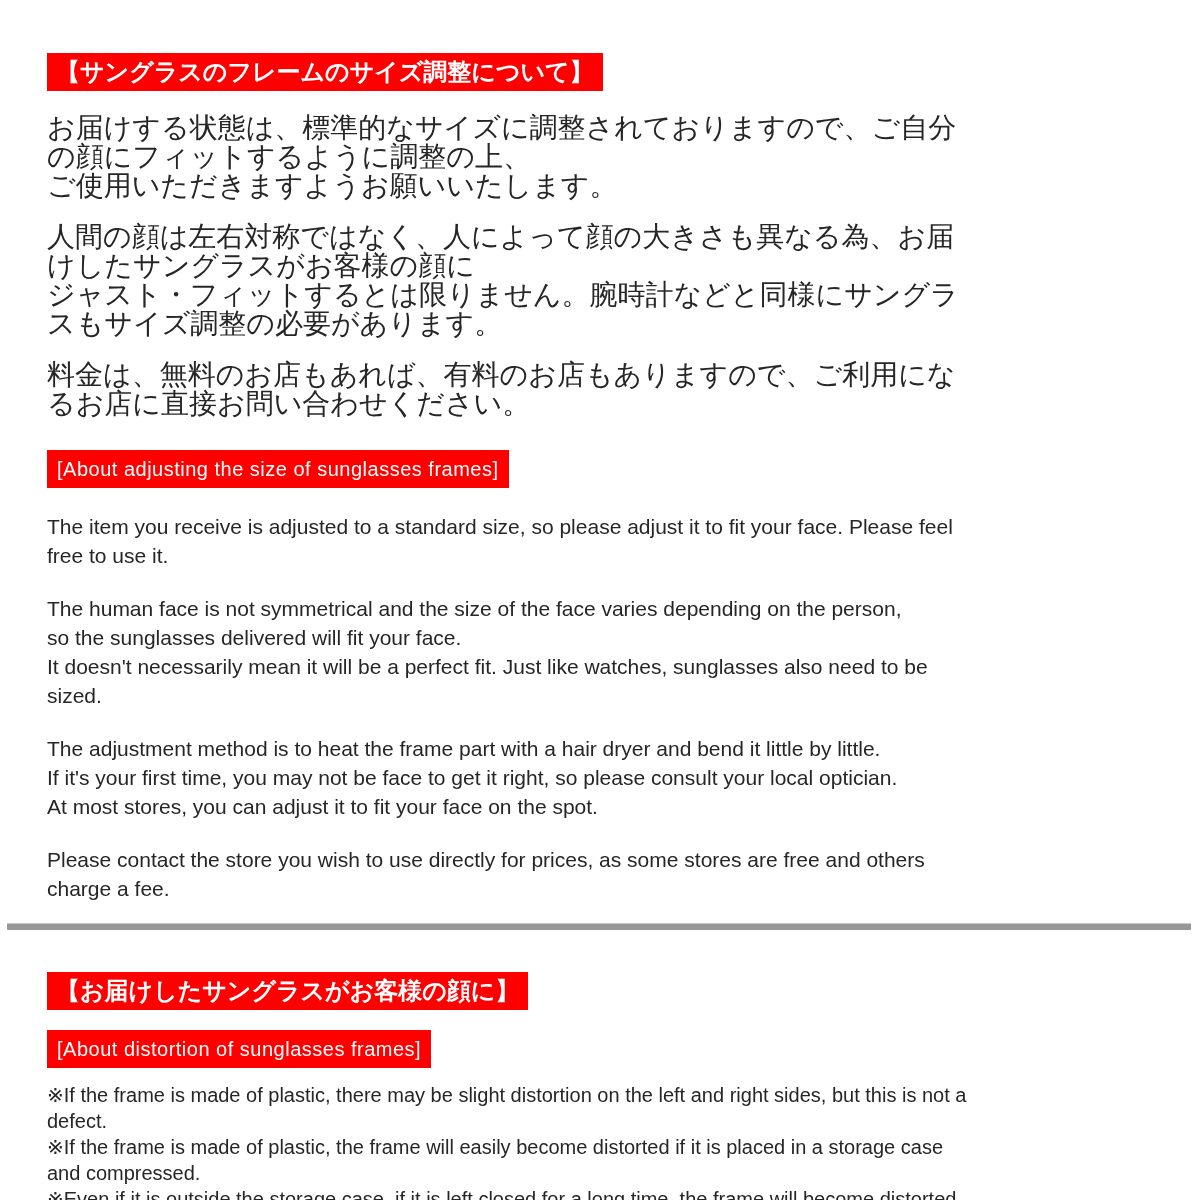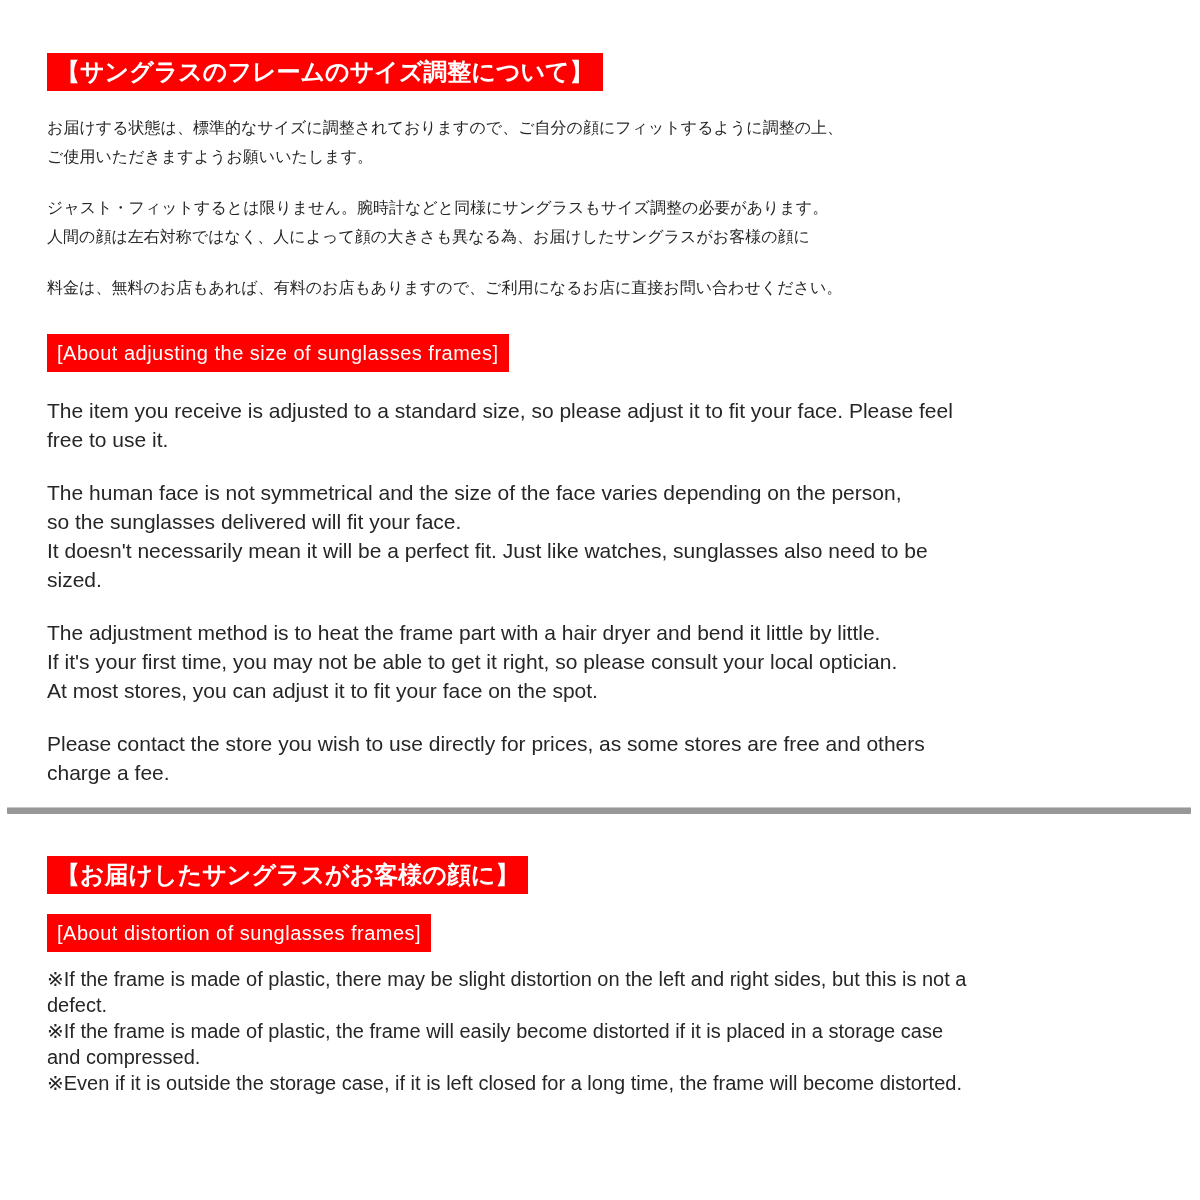--- a/index.html
+++ b/index.html
@@ -31,21 +31,21 @@
     font-weight: normal;
     line-height: 34px;
     padding: 2px 10px;
     letter-spacing: 0.5px;
   }
   #banner-size-en { margin-top: 32px; }
   #banner-dist-ja { margin-top: 42px; }
   #banner-dist-en { margin-top: 20px; }
 
   .para { margin-top: 22px; }
-  .para.ja .line { font-size: 16px; line-height: 29px; letter-spacing: 0; }
+  .para.ja .line { font-size: 28px; line-height: 29px; letter-spacing: 0; }
   .para.en .line { font-size: 21px; line-height: 29px; }
   .para.en { margin-top: 24px; }
 
   .notes { margin-top: 16px; }
   .notes.ja .line { font-size: 20px; line-height: 28px; }
   .notes.en .line { font-size: 20px; line-height: 26px; }
   .notes.en { margin-top: 14px; }
 
   .divider {
     margin: 20px 0 0 7px;
@@ -63,42 +63,42 @@
   <div class="content">
 
     <div>
       <div class="banner ja" id="banner-size-ja">【サングラスのフレームのサイズ調整について】</div>
 
       <div class="para ja">
         <div class="line">お届けする状態は、標準的なサイズに調整されておりますので、ご自分の顔にフィットするように調整の上、</div>
         <div class="line">ご使用いただきますようお願いいたします。</div>
       </div>
       <div class="para ja">
+        <div class="line">人間の顔は左右対称ではなく、人によって顔の大きさも異なる為、お届けしたサングラスがお客様の顔に</div>
         <div class="line">ジャスト・フィットするとは限りません。腕時計などと同様にサングラスもサイズ調整の必要があります。</div>
-        <div class="line">人間の顔は左右対称ではなく、人によって顔の大きさも異なる為、お届けしたサングラスがお客様の顔に</div>
       </div>
       <div class="para ja">
         <div class="line">料金は、無料のお店もあれば、有料のお店もありますので、ご利用になるお店に直接お問い合わせください。</div>
       </div>
     </div>
 
     <div>
       <div class="banner en" id="banner-size-en">[About adjusting the size of sunglasses frames]</div>
 
       <div class="para en">
         <div class="line">The item you receive is adjusted to a standard size, so please adjust it to fit your face. Please feel free to use it.</div>
       </div>
       <div class="para en">
         <div class="line">The human face is not symmetrical and the size of the face varies depending on the person,</div>
         <div class="line">so the sunglasses delivered will fit your face.</div>
         <div class="line">It doesn't necessarily mean it will be a perfect fit. Just like watches, sunglasses also need to be sized.</div>
       </div>
       <div class="para en">
         <div class="line">The adjustment method is to heat the frame part with a hair dryer and bend it little by little.</div>
-        <div class="line">If it's your first time, you may not be able to get it right, so please consult your local optician.</div>
+        <div class="line">If it's your first time, you may not be face to get it right, so please consult your local optician.</div>
         <div class="line">At most stores, you can adjust it to fit your face on the spot.</div>
       </div>
       <div class="para en">
         <div class="line">Please contact the store you wish to use directly for prices, as some stores are free and others charge a fee.</div>
       </div>
     </div>
 
   </div>
 
   <div class="divider"></div>

